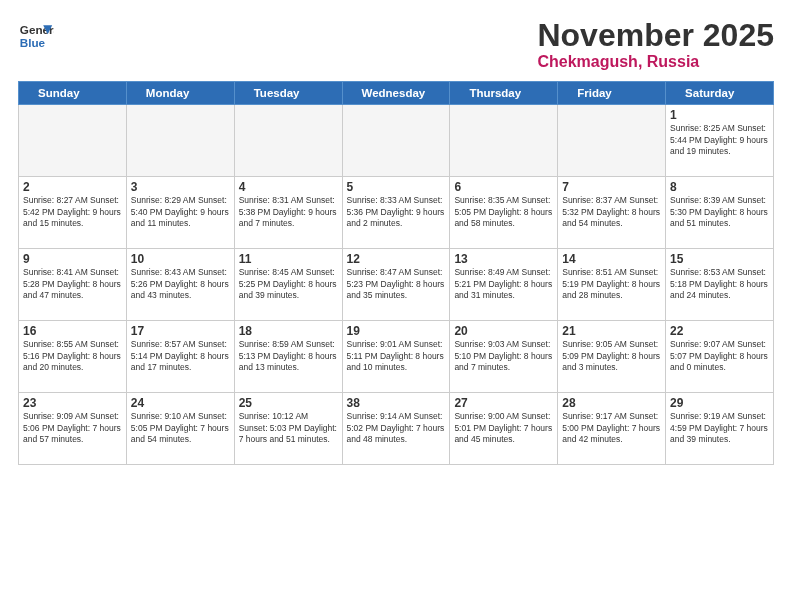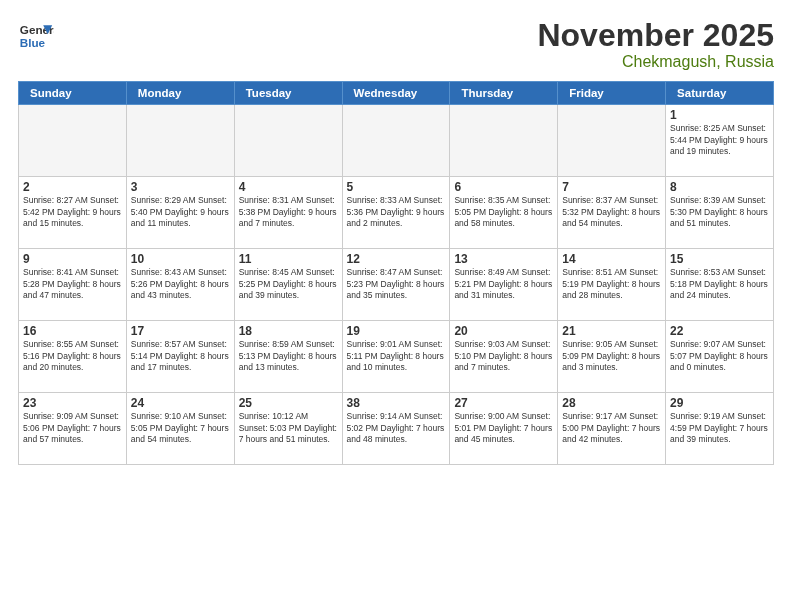--- a/index.html
+++ b/index.html
@@ -25,44 +25,45 @@
     .logo {
       display: flex;
       align-items: center;
       gap: 4px;
     }
     .logo-icon {
       width: 36px;
       height: 36px;
     }
     .title-block {
-      text-align: right;
+      text-align: left;
     }
     .month-title {
       font-size: 32px;
       font-weight: bold;
       color: #333;
       line-height: 1.1;
     }
     .location-title {
       font-size: 16px;
-      color: #4d7c0f;
+      color: #be185d;
+      font-weight: bold;
     }
     .calendar {
       width: 100%;
       border-collapse: collapse;
       border: 1px solid #ccc;
     }
     .calendar th {
       background: #2d6db5;
       color: #fff;
       font-size: 11.5px;
       font-weight: bold;
       text-align: left;
-      padding: 5px 11px;
+      padding: 5px 19px;
       border: 1px solid #5590cc;
     }
     .calendar td {
       vertical-align: top;
       border: 1px solid #ccc;
       padding: 3px 4px;
       width: calc(100% / 7);
       min-height: 72px;
       height: 72px;
       background: #fff;

